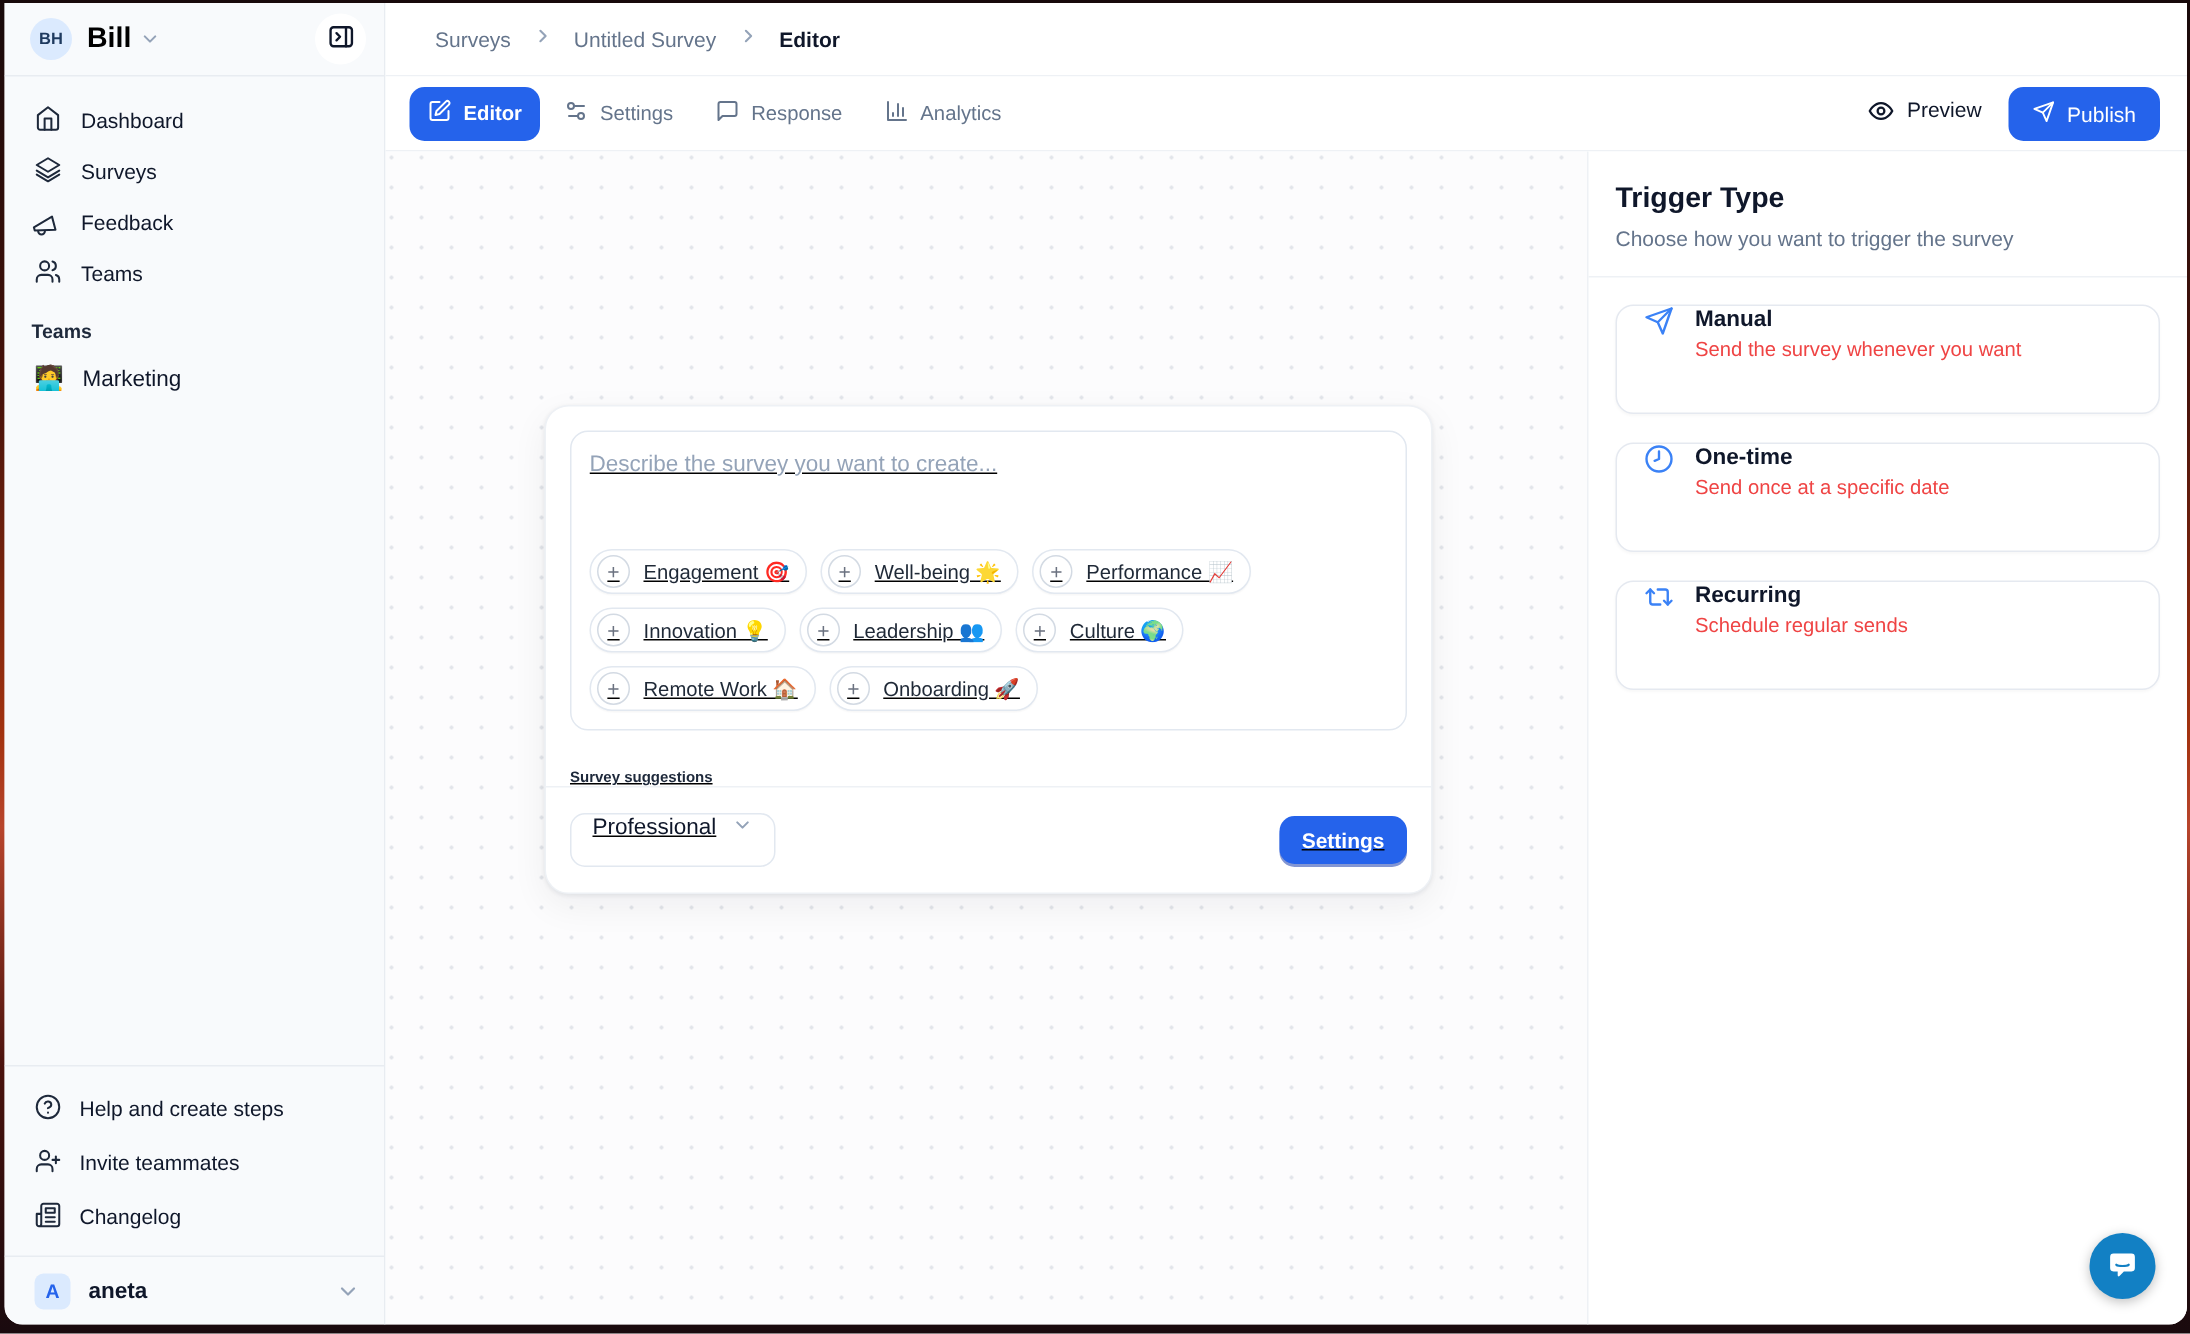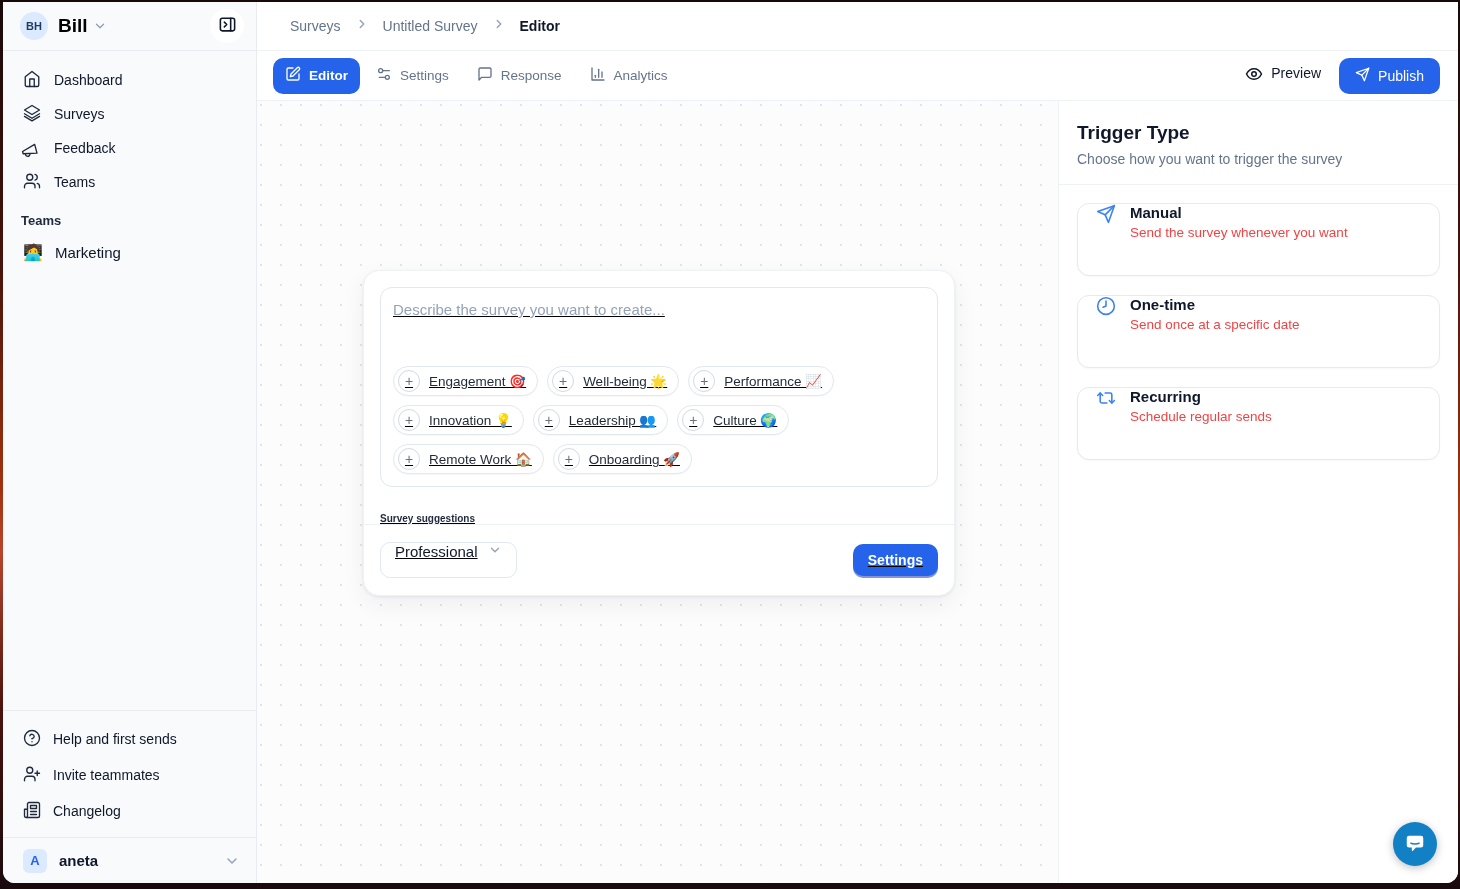--- a/index.html
+++ b/index.html
@@ -232,21 +232,21 @@
       </div>
     </nav>
 
     <div class="sidebar-footer">
       <div class="footer-item">
         <span><svg width="18" height="18" viewBox="0 0 24 24" fill="none" stroke="#1e293b" stroke-width="1.8" stroke-linecap="round" stroke-linejoin="round">
               <circle cx="12" cy="12" r="10"></circle>
               <path d="M9.1 9a3 3 0 0 1 5.8 1c0 2-3 3-3 3"></path>
               <line x1="12" y1="17" x2="12.01" y2="17"></line>
             </svg></span>
-        <span>Help and first sends</span>
+        <span>Help and create steps</span>
       </div>
       <div class="footer-item">
         <span><svg width="18" height="18" viewBox="0 0 24 24" fill="none" stroke="#1e293b" stroke-width="1.8" stroke-linecap="round" stroke-linejoin="round">
               <path d="M16 21v-2a4 4 0 0 0-4-4H6a4 4 0 0 0-4 4v2"></path>
               <circle cx="9" cy="7" r="4"></circle>
               <line x1="19" y1="8" x2="19" y2="14"></line>
               <line x1="22" y1="11" x2="16" y2="11"></line>
             </svg></span>
         <span>Invite teammates</span>
       </div>

